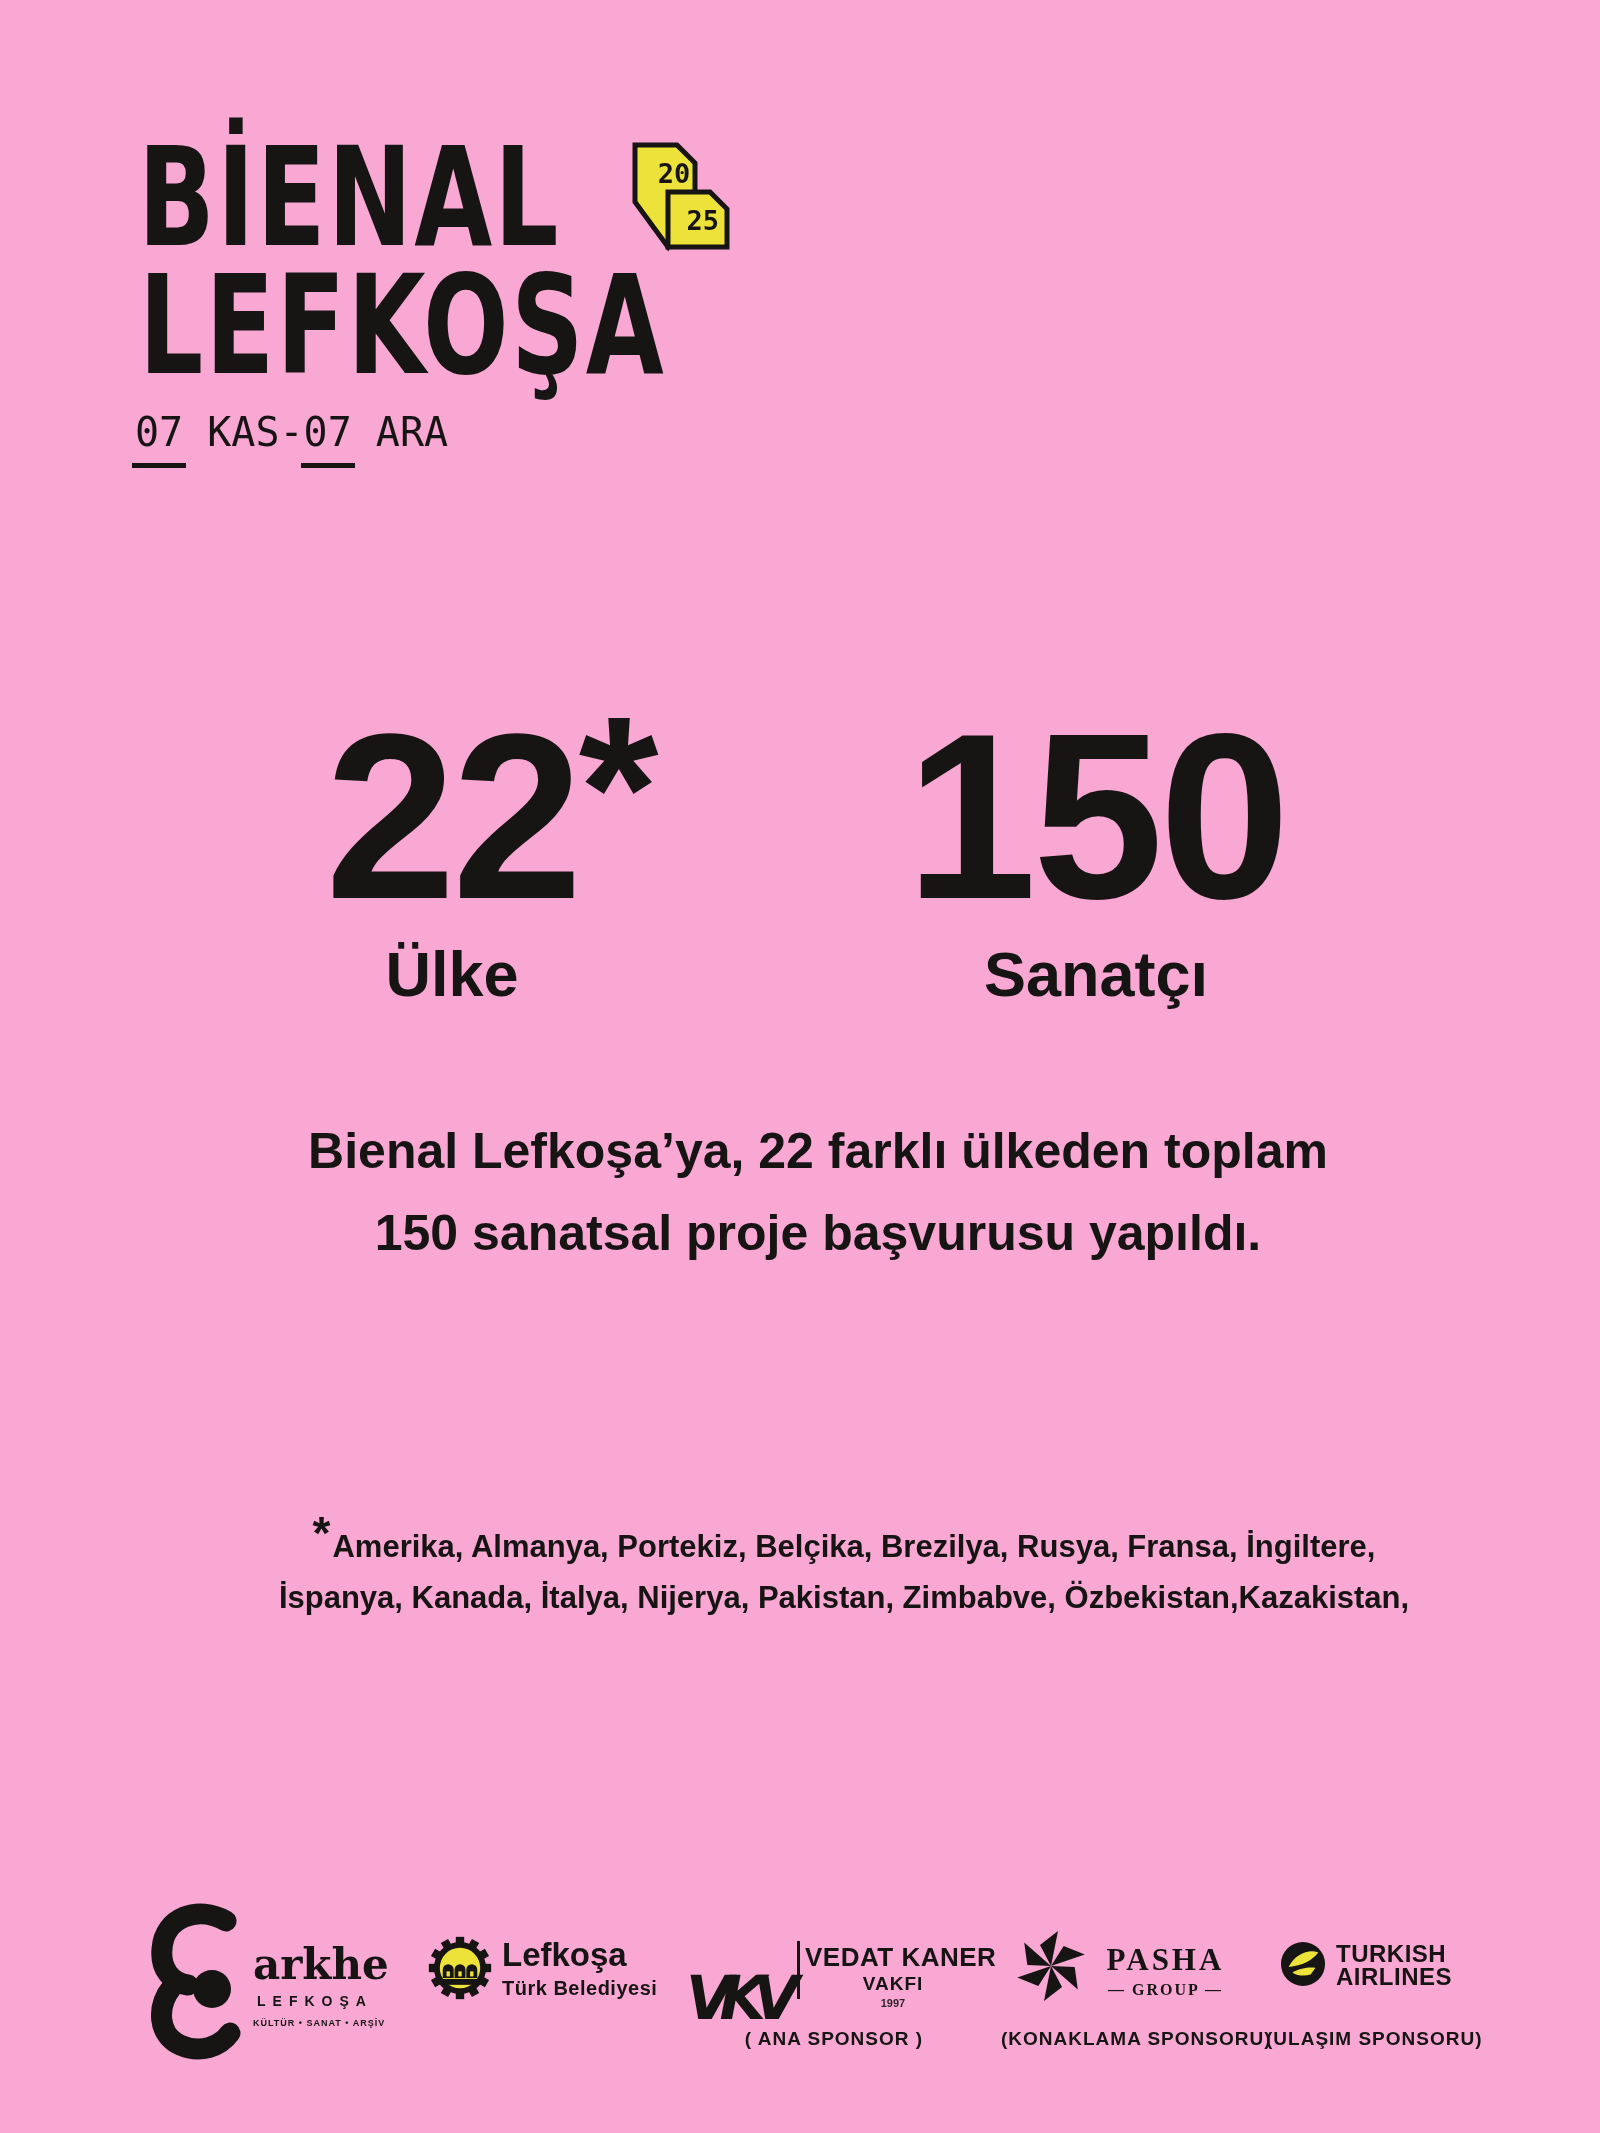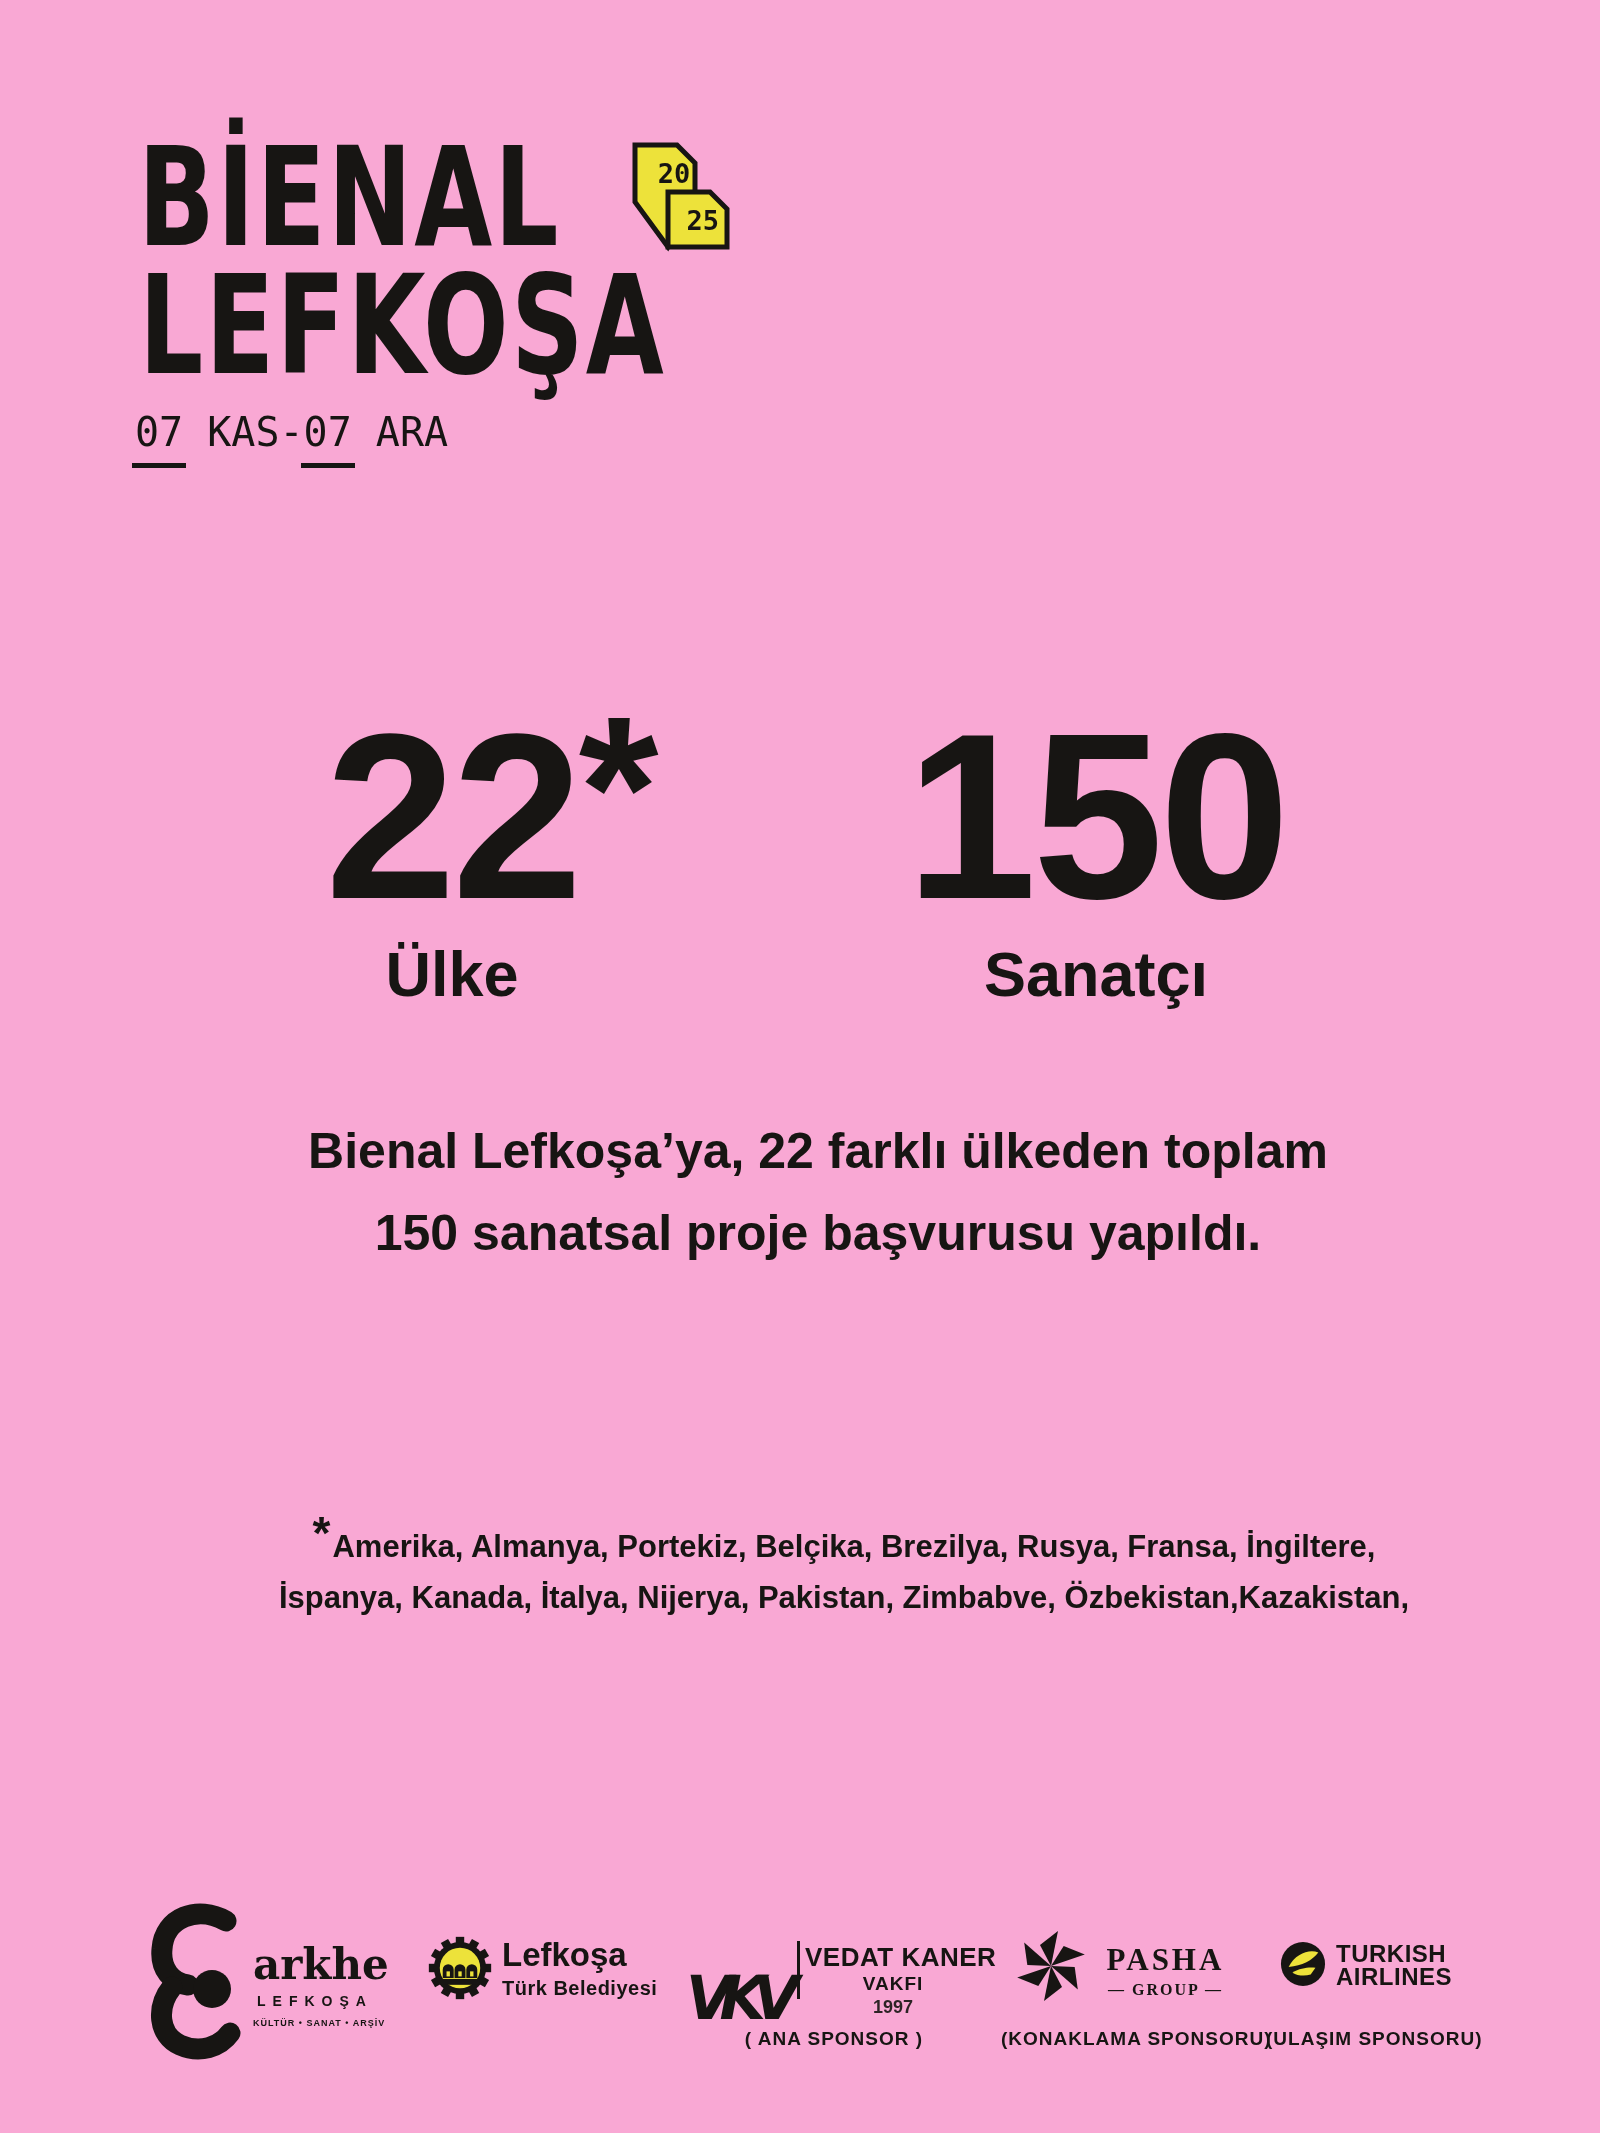--- a/index.html
+++ b/index.html
@@ -98,21 +98,21 @@
   .vkv-mark{
     position:absolute;left:686px;top:1940px;
     font-family:"DejaVu Sans", sans-serif;
     font-style:italic;font-weight:bold;
     font-size:60px;line-height:1;letter-spacing:-13px;margin-top:28px;
   }
   .vkv-divider{position:absolute;left:797px;top:1941px;width:3px;height:58px;background:#171513;}
   .vkv-text{position:absolute;left:805px;top:1944px;width:176px;text-align:center;}
   .vkv-l1{font-size:26px;font-weight:bold;line-height:1;letter-spacing:0.5px;white-space:nowrap;}
   .vkv-l2{margin-top:3px;font-size:19px;font-weight:bold;letter-spacing:1px;}
-  .vkv-year{margin-top:2px;font-size:18px;font-weight:bold;opacity:0.9;}
+  .vkv-year{margin-top:2px;font-size:11px;font-weight:bold;opacity:0.9;}
   .pasha-text{position:absolute;left:1093px;top:1944px;width:145px;text-align:center;}
   .pasha-name{
     font-family:"Liberation Serif", serif;font-weight:bold;
     font-size:31px;line-height:1;letter-spacing:3px;
   }
   .pasha-group{
     margin-top:6px;
     font-family:"Liberation Serif", serif;font-weight:bold;
     font-size:16px;letter-spacing:2px;white-space:nowrap;
   }

